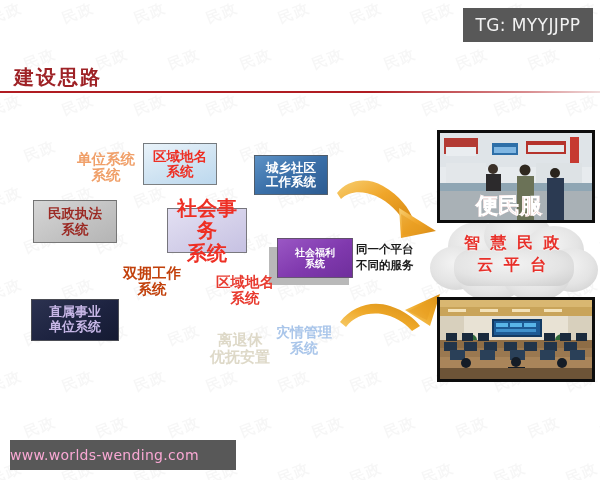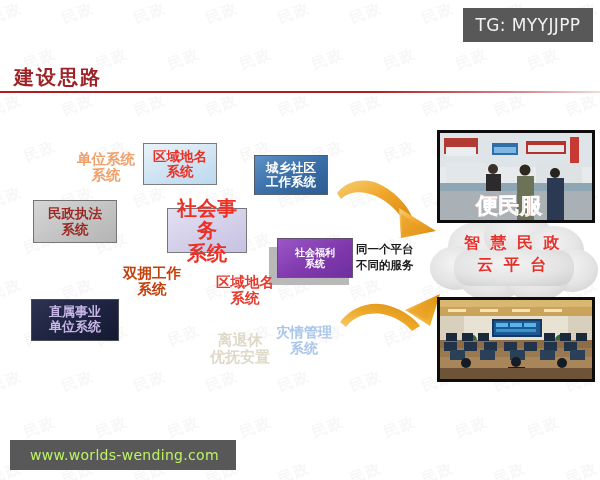--- a/index.html
+++ b/index.html
@@ -107,22 +107,22 @@
 
   
   .photo{position:absolute;z-index:18;border:3px solid #0d0d0d;overflow:hidden;}
   #photo-top{left:437px;top:130px;width:152px;height:87px;}
   #photo-bottom{left:437px;top:297px;width:152px;height:79px;}
   .ph-svg{display:block;width:100%;height:100%;}
 
   
   #url-bar{
     position:absolute;left:10px;top:440px;width:226px;height:30px;z-index:40;
-    background:#585858;color:#bef264;display:flex;align-items:center;
-    padding-left:20px;box-sizing:border-box;font-size:14px;letter-spacing:.3px;
+    background:#585858;color:#f9a8d4;display:flex;align-items:center;
+    padding-left:0;box-sizing:border-box;font-size:14px;letter-spacing:.3px;
   }
 </style>
 </head>
 <body>
 
 <div id="slide">
 
   <div class="wm-layer" id="wm-layer">
       <span class="wm" style="left: -10px; top: 4px;">民政</span>
       <span class="wm" style="left: 62px; top: 4px;">民政</span>

